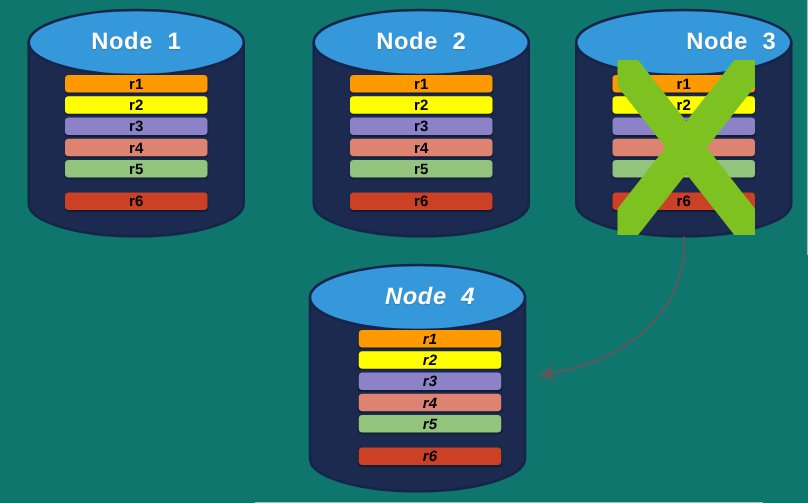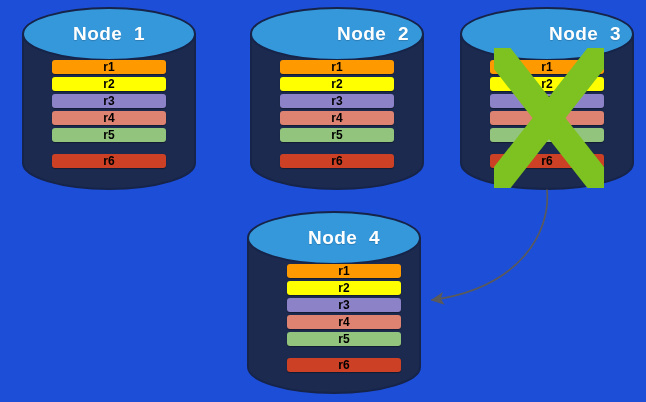--- a/index.html
+++ b/index.html
@@ -80,21 +80,21 @@
     top: 0;
     width: 646px;
     height: 402px;
     overflow: visible;
     pointer-events: none;
   }
 </style>
 </head>
 <body>
 
-<div id="canvas" style="background: #1d4ed8;">
+<div id="canvas" style="background: #0f766e;">
 
   <div id="nodes-layer">
       <div class="node" style="left: 22px; top: 8px; width: 174px; height: 181px;">
         <svg class="node-svg" width="174" height="181" viewBox="0 0 174 181">
           <path d="M 1 26 L 1 155 A 86 26 0 0 0 173 155 L 173 26 Z" fill="#1B2A4E" stroke="#16244A" stroke-width="2"></path>
           <ellipse cx="87" cy="26" rx="86" ry="26" fill="#3598DB" stroke="#16244A" stroke-width="2"></ellipse>
         </svg>
         <div class="node-title" style="top: 15px;">Node  1</div>
         <div class="rows" style="top: 52px;">
           <div class="row-bar" style="background: rgb(255, 153, 0); width: 114px;">
@@ -115,21 +115,21 @@
           <div class="row-bar" style="background: rgb(204, 65, 37); width: 114px;">
             <span class="row-label">r6</span>
           </div>
         </div>
       </div>
       <div class="node" style="left: 250px; top: 8px; width: 174px; height: 181px;">
         <svg class="node-svg" width="174" height="181" viewBox="0 0 174 181">
           <path d="M 1 26 L 1 155 A 86 26 0 0 0 173 155 L 173 26 Z" fill="#1B2A4E" stroke="#16244A" stroke-width="2"></path>
           <ellipse cx="87" cy="26" rx="86" ry="26" fill="#3598DB" stroke="#16244A" stroke-width="2"></ellipse>
         </svg>
-        <div class="node-title" style="top: 15px; padding-left: 36px;">Node  2</div>
+        <div class="node-title" style="top: 15px;">Node  2</div>
         <div class="rows" style="top: 52px;">
           <div class="row-bar" style="background: rgb(255, 153, 0); width: 114px;">
             <span class="row-label">r1</span>
           </div>
           <div class="row-bar" style="background: rgb(255, 255, 0); width: 114px;">
             <span class="row-label">r2</span>
           </div>
           <div class="row-bar" style="background: rgb(140, 130, 200); width: 114px;">
             <span class="row-label">r3</span>
           </div>
@@ -168,21 +168,21 @@
           </div>
           <div class="row-bar" style="background: rgb(204, 65, 37); width: 114px;">
             <span class="row-label">r6</span>
           </div>
         </div>
         <svg class="x-overlay" width="110" height="140" viewBox="0 0 110 140" style="left: 34px; top: 40px;">
           <line x1="0" y1="0" x2="110" y2="140" stroke="#7DC220" stroke-width="26"></line>
           <line x1="110" y1="0" x2="0" y2="140" stroke="#7DC220" stroke-width="26"></line>
         </svg>
       </div>
-      <div class="node" style="left: 247px; top: 212px; width: 194px; height: 181px;">
+      <div class="node" style="left: 247px; top: 212px; width: 194px; height: 181px; font-style: italic;">
         <svg class="node-svg" width="174" height="181" viewBox="0 0 174 181">
           <path d="M 1 26 L 1 155 A 86 26 0 0 0 173 155 L 173 26 Z" fill="#1B2A4E" stroke="#16244A" stroke-width="2"></path>
           <ellipse cx="87" cy="26" rx="86" ry="26" fill="#3598DB" stroke="#16244A" stroke-width="2"></ellipse>
         </svg>
         <div class="node-title" style="top: 15px;">Node  4</div>
         <div class="rows" style="top: 52px;">
           <div class="row-bar" style="background: rgb(255, 153, 0); width: 114px;">
             <span class="row-label">r1</span>
           </div>
           <div class="row-bar" style="background: rgb(255, 255, 0); width: 114px;">

